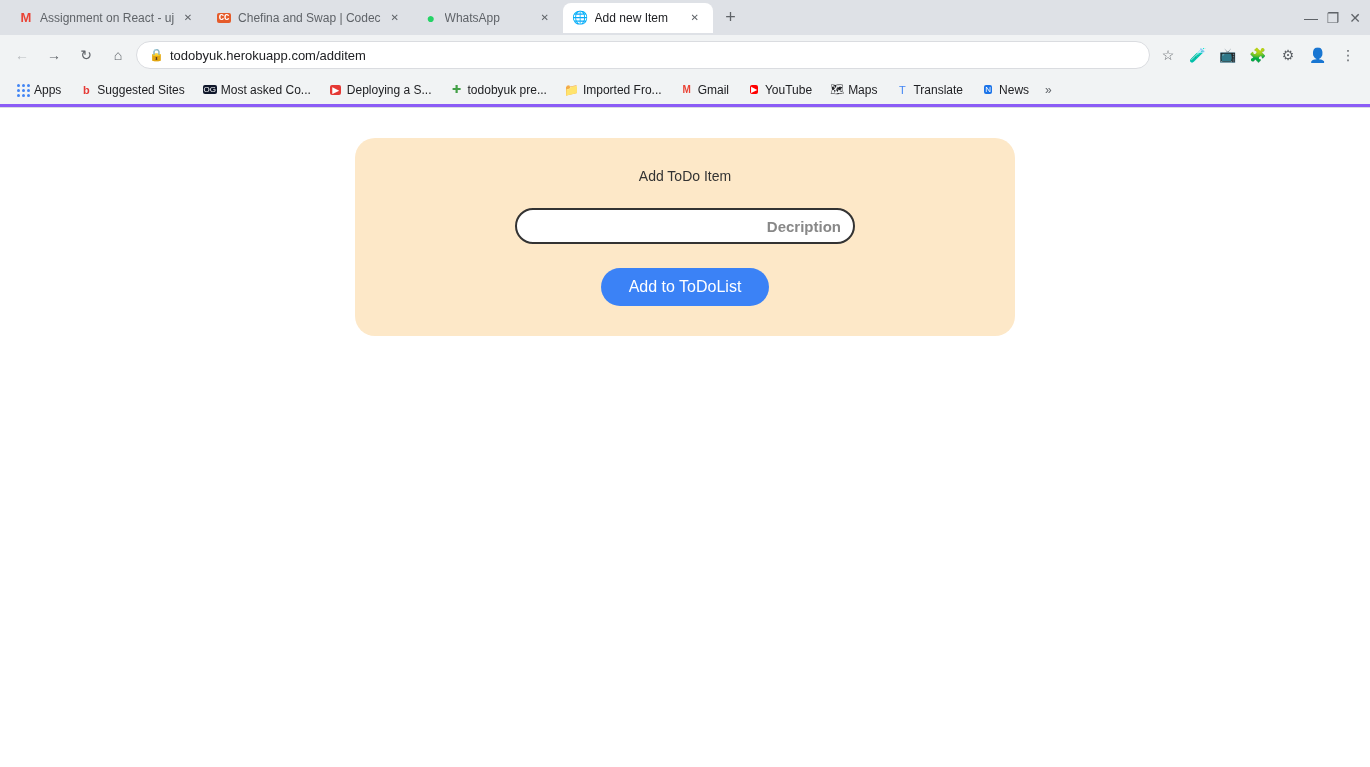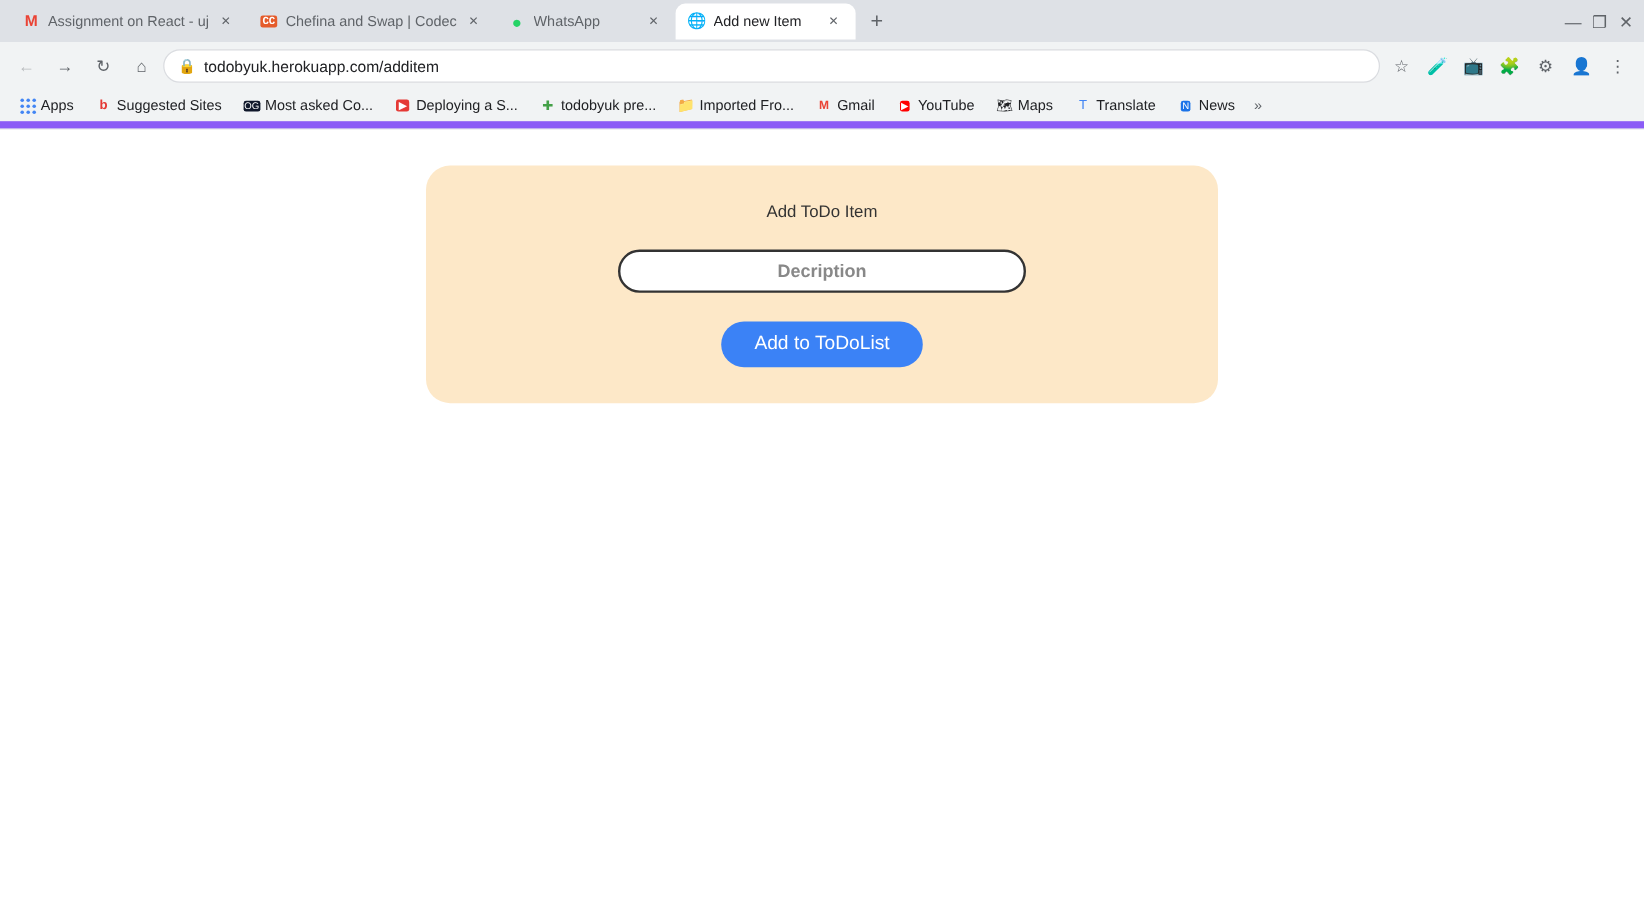--- a/index.html
+++ b/index.html
@@ -22,32 +22,32 @@
     
     .address-bar { height: 40px; background: #f1f3f4; display: flex; align-items: center; padding: 0 8px; gap: 4px; }
     .nav-btn { width: 28px; height: 28px; border-radius: 50%; display: flex; align-items: center; justify-content: center; font-size: 14px; color: #5f6368; cursor: pointer; }
     .nav-btn.disabled { opacity: 0.38; cursor: default; }
     .address-input-wrap { flex: 1; height: 28px; background: #fff; border-radius: 14px; border: 1px solid #dadce0; display: flex; align-items: center; padding: 0 12px; gap: 6px; }
     .lock-icon { font-size: 12px; color: #5f6368; }
     .address-text { flex: 1; font-size: 13px; color: #202124; outline: none; border: none; background: transparent; }
     .address-actions { display: flex; gap: 2px; }
 
     
-    .bookmarks-bar { height: 32px; background: #f1f3f4; border-bottom: 6px solid #8b5cf6; display: flex; align-items: center; padding: 0 8px; gap: 2px; overflow: hidden; }
+    .bookmarks-bar { height: 32px; background: #f1f3f4; border-bottom: 3px solid #8b5cf6; display: flex; align-items: center; padding: 0 8px; gap: 2px; overflow: hidden; }
     .bookmark-item { display: flex; align-items: center; gap: 4px; padding: 0 8px; height: 24px; border-radius: 4px; cursor: pointer; font-size: 12px; color: #202124; white-space: nowrap; }
     .bookmark-favicon { width: 14px; height: 14px; display: flex; align-items: center; justify-content: center; flex-shrink: 0; }
     .bookmarks-more { padding: 0 6px; height: 24px; border-radius: 4px; cursor: pointer; font-size: 12px; color: #5f6368; display: flex; align-items: center; }
 
     
     .page-content { height: calc(767px - 35px - 40px - 32px); background: #fff; display: flex; align-items: flex-start; justify-content: center; padding-top: 30px; }
 
     
     .todo-card { background: #fde8c8; border-radius: 20px; padding: 30px 40px; width: 660px; display: flex; flex-direction: column; align-items: center; gap: 24px; }
     .todo-title { font-size: 14px; color: #333; font-weight: normal; }
-    .todo-input { width: 340px; height: 36px; border-radius: 20px; border: 2px solid #333; background: #fff; text-align: center; font-size: 15px; font-weight: bold; color: #555; outline: none; padding: 0 12px; }
+    .todo-input { width: 340px; height: 36px; border-radius: 20px; border: 2px solid #333; background: #fff; text-align: right; font-size: 15px; font-weight: bold; color: #555; outline: none; padding: 0 12px; }
     .todo-input::placeholder { color: #888; font-weight: bold; }
     .todo-btn { padding: 10px 28px; background: #3b82f6; color: #fff; border: none; border-radius: 20px; font-size: 16px; cursor: pointer; }
 
     
     .gmail-icon { color: #EA4335; font-size: 13px; font-weight: bold; }
     .cc-icon { background: #e55b2a; color: #fff; font-size: 9px; font-weight: bold; border-radius: 2px; padding: 0 2px; font-family: Liberation Mono, monospace; }
     .whatsapp-icon { color: #25D366; font-size: 14px; }
     .globe-icon { color: #5f6368; font-size: 13px; }
 
     

